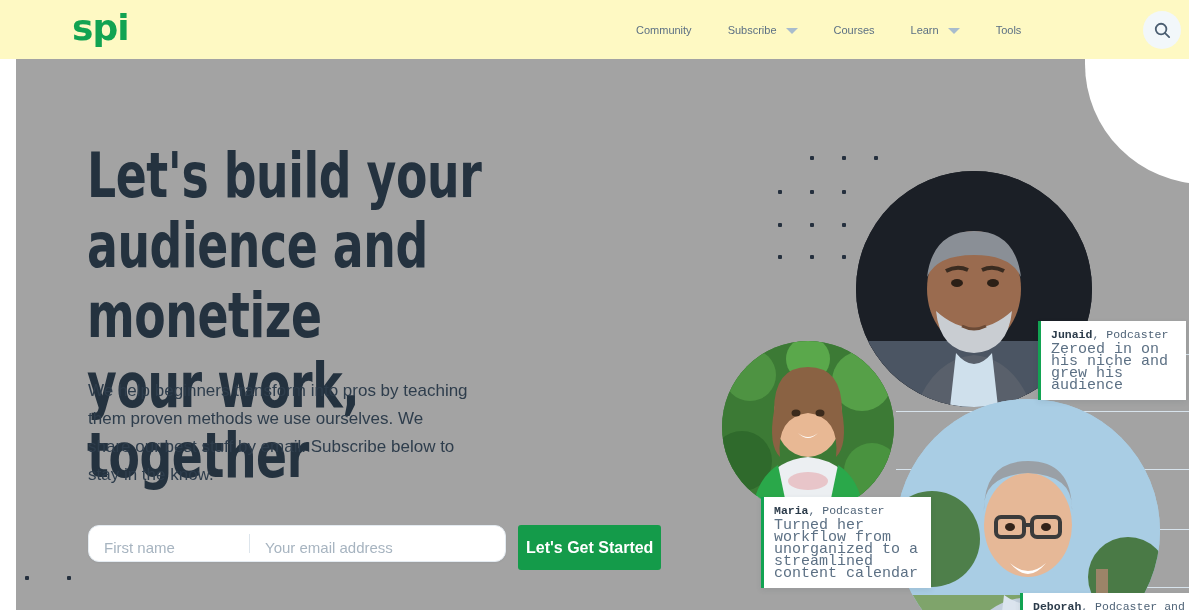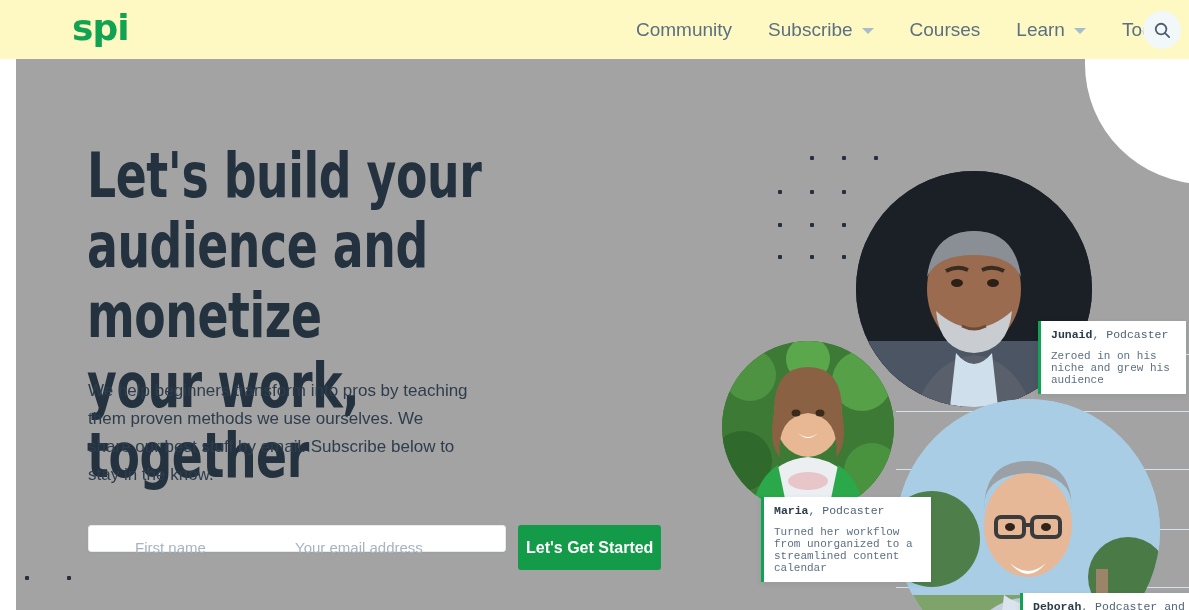--- a/index.html
+++ b/index.html
@@ -18,21 +18,21 @@
   .logo {
     position:absolute; left:72px; top:8px;
     font-size:36px; font-weight:bold; color:#12a352;
     letter-spacing:-1px; line-height:40px;
     font-family:"DejaVu Sans", sans-serif;
   }
   .nav { position:absolute; left:618px; top:0; height:59px; display:flex; align-items:center; gap:0px; }
   .nav-item {
     display:flex; align-items:center; gap:9px;
     padding:0 18px; height:59px;
-    font-size:19px; color:#5c7084; white-space:nowrap;
+    font-size:11px; color:#5c7084; white-space:nowrap;
     cursor:pointer;
   }
   .caret {
     width:0; height:0; display:inline-block;
     border-left:6px solid transparent; border-right:6px solid transparent;
     border-top:6px solid #a8bccd; margin-top:2px;
   }
   .search-btn {
     position:absolute; right:8px; top:11px;
     width:38px; height:38px; border-radius:50%;
@@ -70,23 +70,22 @@
     font-size:17px; line-height:28px; color:#2e3d4c;
   }
 
   
   .form {
     position:absolute; left:72px; top:466px;
     display:flex; align-items:stretch;
   }
   .field-group {
     display:flex; background:#ffffff; border:1px solid #e4ebf1;
-    border-radius:3px; height:27px; width:418px;
+    border-radius:11px; height:37px; width:418px;
     box-shadow:0 1px 2px rgba(30,50,70,0.04);
-    padding-left:31px;
   }
   .field {
     border:none; outline:none; background:transparent;
     font-family:"Liberation Sans", sans-serif; font-size:15px;
     color:#2e3d4c; padding:0 15px; height:43px;
   }
   .field::placeholder { color:#a7b4c0; }
   .field.first { width:160px; }
   .divider { width:1px; background:#dde5ec; margin:8px 0; }
   .field.email { width:256px; }
@@ -110,21 +109,21 @@
   .card {
     position:absolute; background:#ffffff;
     border-left:3px solid #12a352;
     padding:7px 10px 8px 10px;
     box-shadow:0 2px 6px rgba(30,50,70,0.09);
     z-index:30;
     font-family:Liberation Mono, monospace;
   }
   .card-name { font-size:11.5px; color:#4f6377; line-height:14px; }
   .card-name b { color:#2b3b4a; font-weight:bold; }
-  .card-desc { font-size:11px; color:#5c7084; line-height:12px; margin-top:8px; }
+  .card-desc { font-size:15px; color:#5c7084; line-height:12px; margin-top:2px; }
 
   .card-junaid  { left:1022px; top:262px; width:148px; }
   .card-maria   { left:745px;  top:438px; width:170px; }
   .card-deborah { left:1004px; top:534px; width:178px; }
 </style>
 </head>
 <body>
 
 <div class="page">
 

